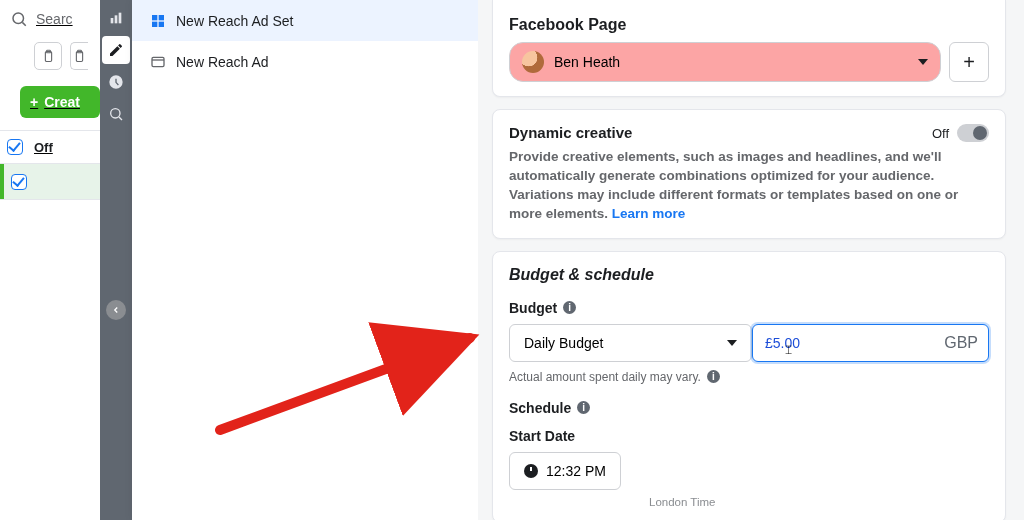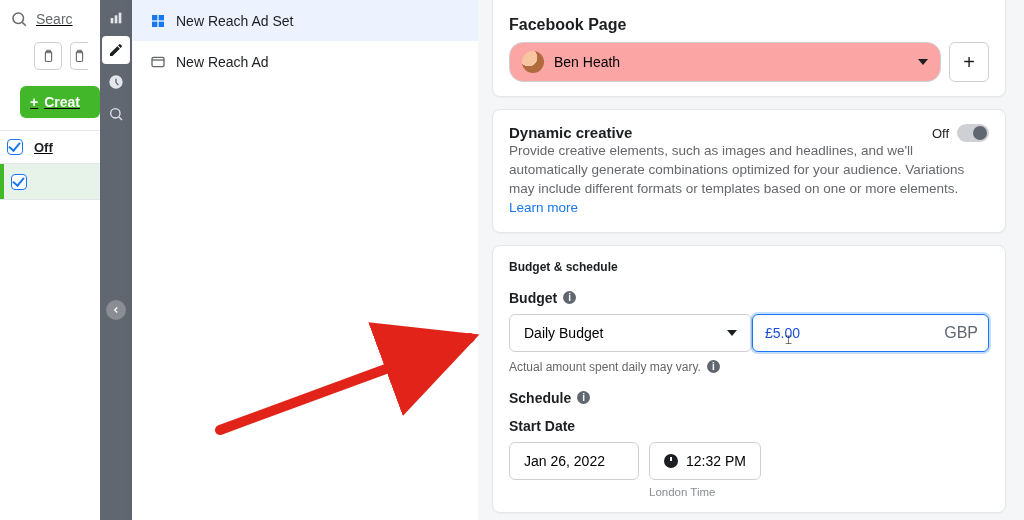--- a/index.html
+++ b/index.html
@@ -75,21 +75,21 @@
   .add-btn { width: 40px; height: 40px; border: 1px solid #ced0d4; border-radius: 6px; background: #fff; display: flex; align-items: center; justify-content: center; cursor: pointer; font-size: 20px; color: #1c1e21; }
 
   .dyn-head { display: flex; justify-content: space-between; align-items: flex-start; }
   .dyn-title { font-weight: 700; font-size: 15px; color: #1c1e21; }
   .toggle-wrap { display: flex; align-items: center; gap: 8px; }
   .toggle-label { font-size: 13px; color: #1c1e21; }
   .toggle { width: 32px; height: 18px; background: #ced0d4; border-radius: 9px; position: relative; }
   .toggle .knob { width: 14px; height: 14px; border-radius: 7px; background: #606770; position: absolute; right: 2px; top: 2px; }
   .learn { color: #1877f2; cursor: pointer; }
 
-  .section-title { font-weight: 700; font-size: 12px; color: #1c1e21; }
+  .section-title { font-weight: 700; font-size: 16px; color: #1c1e21; font-style: italic; }
   .field-label { font-weight: 600; font-size: 14px; color: #1c1e21; margin-top: 16px; display: flex; align-items: center; gap: 6px; }
   .info-dot { width: 13px; height: 13px; border-radius: 7px; background: #606770; color: #fff; font-size: 10px; display: inline-flex; align-items: center; justify-content: center; font-weight: 700; }
 
   .budget-row { display: flex; gap: 0; margin-top: 8px; border-radius: 13px; }
   .budget-select { flex: 1; height: 38px; border: 1px solid #ced0d4; border-radius: 6px; background: #fff; display: flex; align-items: center; justify-content: space-between; padding: 0 14px; font-size: 14px; cursor: pointer; }
   .budget-input-wrap { flex: 1; height: 38px; border: 1px solid #1877f2; border-radius: 6px; background: #fff; display: flex; align-items: center; justify-content: space-between; padding: 0 10px 0 12px; box-shadow: 0 0 0 2px rgba(24,119,242,0.25); position: relative; }
   .budget-input { border: none; outline: none; font-size: 14px; width: 100px; color: #1d4ed8; background: transparent; }
   .currency { font-size: 16px; color: #606770; }
   .helper { font-size: 12px; color: #65676b; margin-top: 8px; display: flex; align-items: center; gap: 6px; }
 
@@ -226,21 +226,21 @@
     <div class="card">
       <div class="dyn-head">
         <div class="dyn-title">Dynamic creative</div>
         <div class="toggle-wrap">
           <span class="toggle-label">Off</span>
           <div class="toggle">
               <div class="knob"></div>
             </div>
         </div>
       </div>
-      <div class="subtext" style="margin-top:0;">
+      <div class="subtext" style="margin-top:6px;font-weight:bold;">
         <span>Provide creative elements, such as images and headlines, and we'll automatically generate combinations optimized for your audience. Variations may include different formats or templates based on one or more elements. </span><span class="learn">Learn more</span>
       </div>
     </div>
 
     <div class="card">
       <div class="section-title">Budget &amp; schedule</div>
 
       <div class="field-label">
         <span>Budget</span>
         <span class="info-dot">i</span>
@@ -261,23 +261,20 @@
         <span class="info-dot">i</span>
       </div>
 
       <div class="field-label">
         <span>Schedule</span>
         <span class="info-dot">i</span>
       </div>
 
       <div class="field-label" style="margin-top:12px;font-weight:600;">Start Date</div>
       <div class="date-row">
-        <div class="date-box" style="width:130px;">
-          <span>Jan 26, 2022</span>
-        </div>
         <div class="date-box">
           <span class="clock-ic"></span>
           <span>12:32 PM</span>
         </div>
       </div>
       <div class="tz">London Time</div>
     </div>
 
   </div>
 

